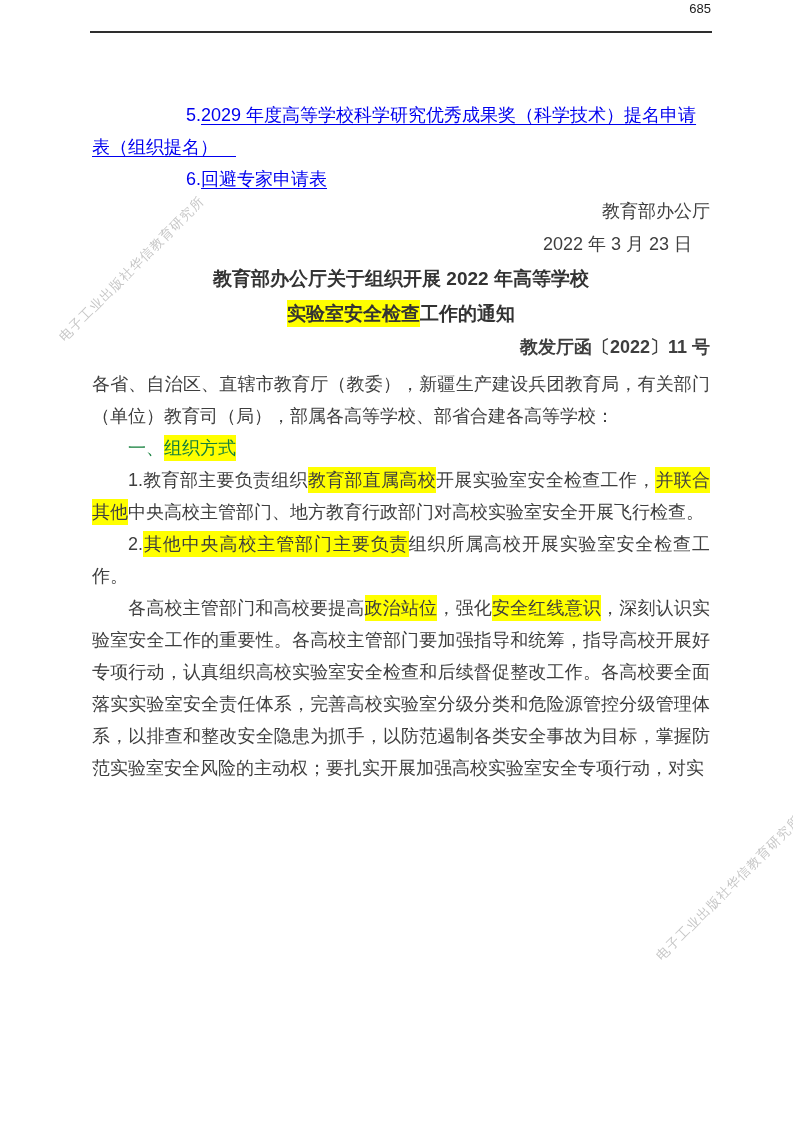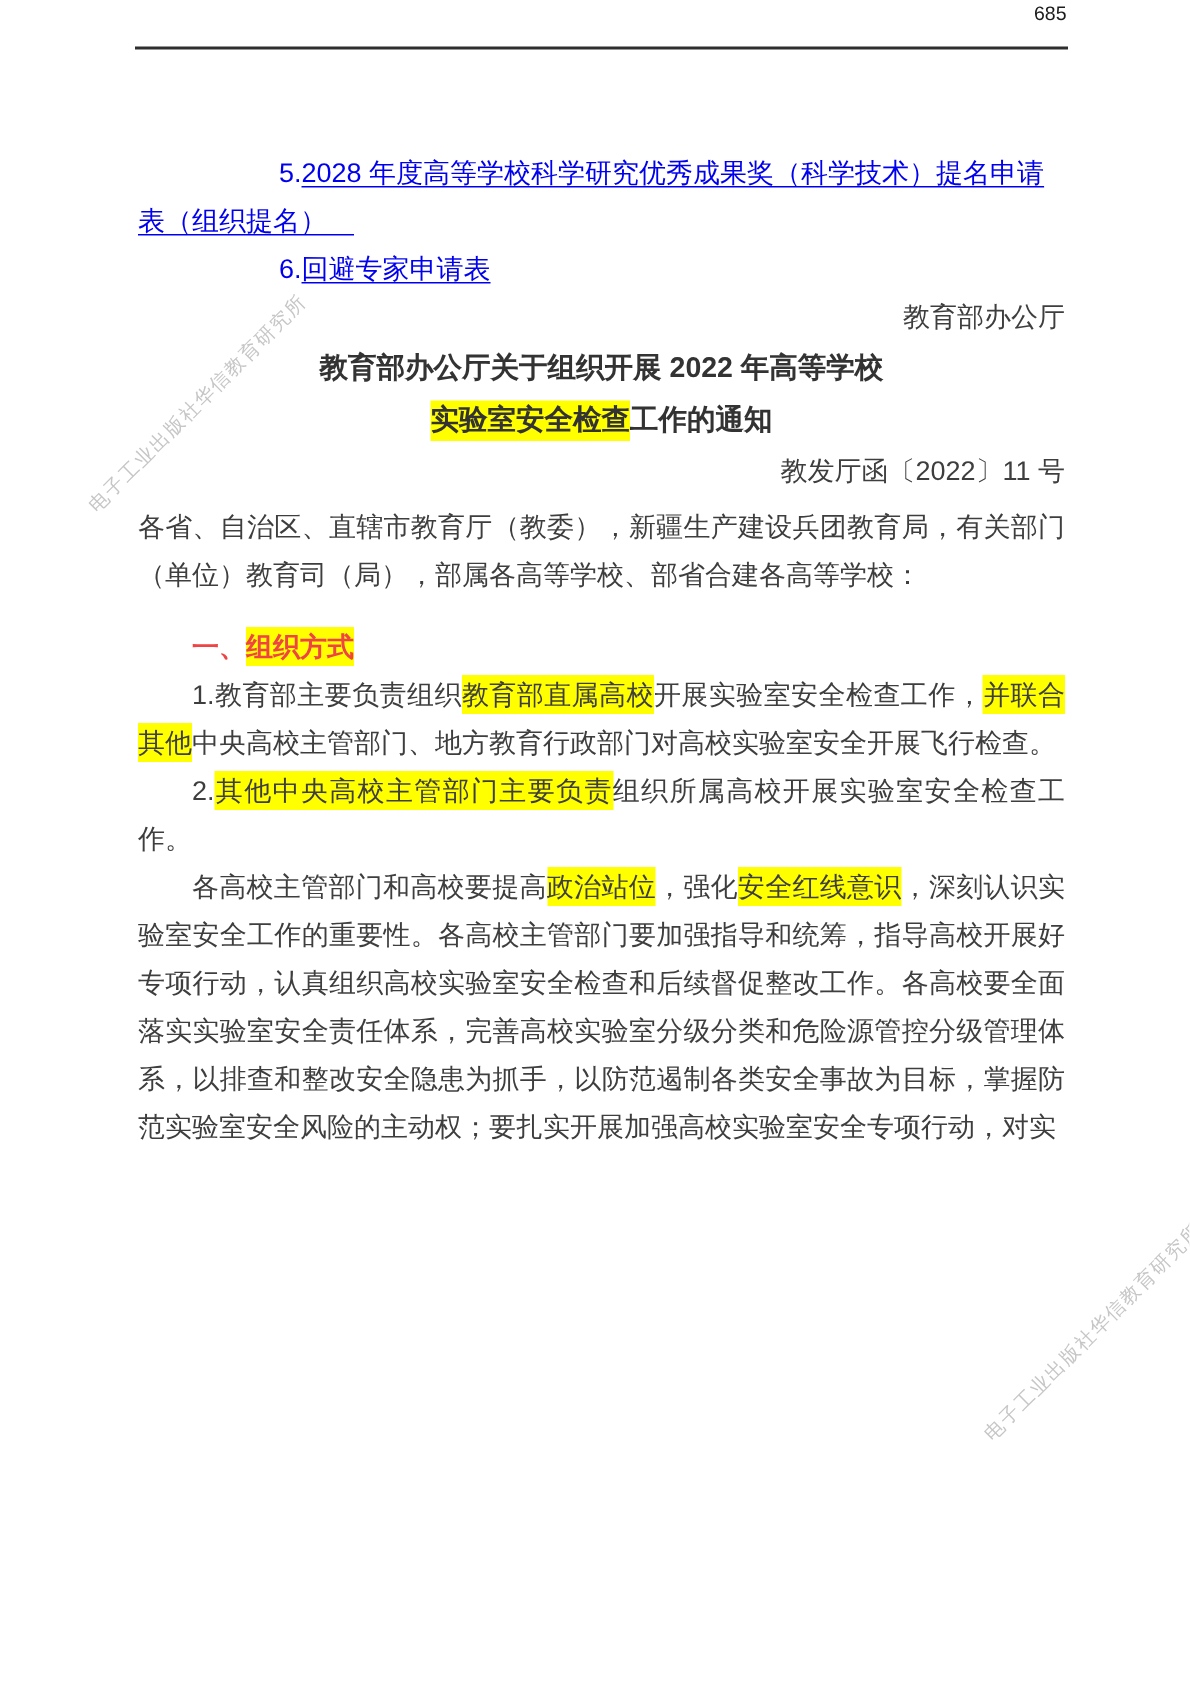--- a/index.html
+++ b/index.html
@@ -30,47 +30,48 @@
   .att-line { white-space:nowrap; }
   .att-line.ind { padding-left:94px; }
   .num { color:#0000ee; }
   .doclink { color:#0000ee; text-decoration:underline; text-underline-offset:3px; cursor:pointer; }
   .sig { text-align:right; line-height:33px; }
   .sig.date { padding-right:18px; }
   .title {
     text-align:center; font-weight:bold; font-size:19px;
     line-height:35px; color:#333333;
   }
-  .docnum { text-align:right; line-height:33px; }
+  .docnum { text-align:right; line-height:33px;font-weight:bold; }
   .bodytext { margin-top:4px; text-align:justify; }
   .para { text-indent:0; }
   .para.indent { text-indent:2em; }
-  .para.heading { font-weight:bold; color:#ef4444;margin-top:16px; }
+  .para.heading { font-weight:normal; color:#15803d; }
   .hl { background:#ffff00; padding:3px 0; box-decoration-break:clone; -webkit-box-decoration-break:clone; }
 </style>
 </head>
 <body>
 
 <div class="page">
 
   <div class="pagenum">685</div>
   <div class="hrule"></div>
 
   <div class="wm wm1">电子工业出版社华信教育研究所</div>
   <div class="wm wm2">电子工业出版社华信教育研究所</div>
 
   <div class="content">
 
-    <div class="att-line ind"><span class="num">5.</span><a class="doclink">2028 年度高等学校科学研究优秀成果奖（科学技术）提名申请</a></div>
+    <div class="att-line ind"><span class="num">5.</span><a class="doclink">2029 年度高等学校科学研究优秀成果奖（科学技术）提名申请</a></div>
 
     <div class="att-line"><a class="doclink">表（组织提名）　</a></div>
 
     <div class="att-line ind"><span class="num">6.</span><a class="doclink">回避专家申请表</a></div>
 
     <div class="sig">教育部办公厅</div>
+    <div class="sig date">2022 年 3 月 23 日</div>
 
     <div class="title">教育部办公厅关于组织开展 2022 年高等学校</div>
     <div class="title"><span class="hl">实验室安全检查</span><span>工作的通知</span></div>
 
     <div class="docnum">教发厅函〔2022〕11 号</div>
 
     <div class="bodytext">
         <div class="para"><span>各省、自治区、直辖市教育厅（教委），新疆生产建设兵团教育局，有关部门（单位）教育司（局），部属各高等学校、部省合建各高等学校：</span></div>
         <div class="para indent heading"><span>一、</span><span class="hl">组织方式</span></div>
         <div class="para indent"><span>1.教育部主要负责组织</span><span class="hl">教育部直属高校</span><span>开展实验室安全检查工作，</span><span class="hl">并联合其他</span><span>中央高校主管部门、地方教育行政部门对高校实验室安全开展飞行检查。</span></div>

